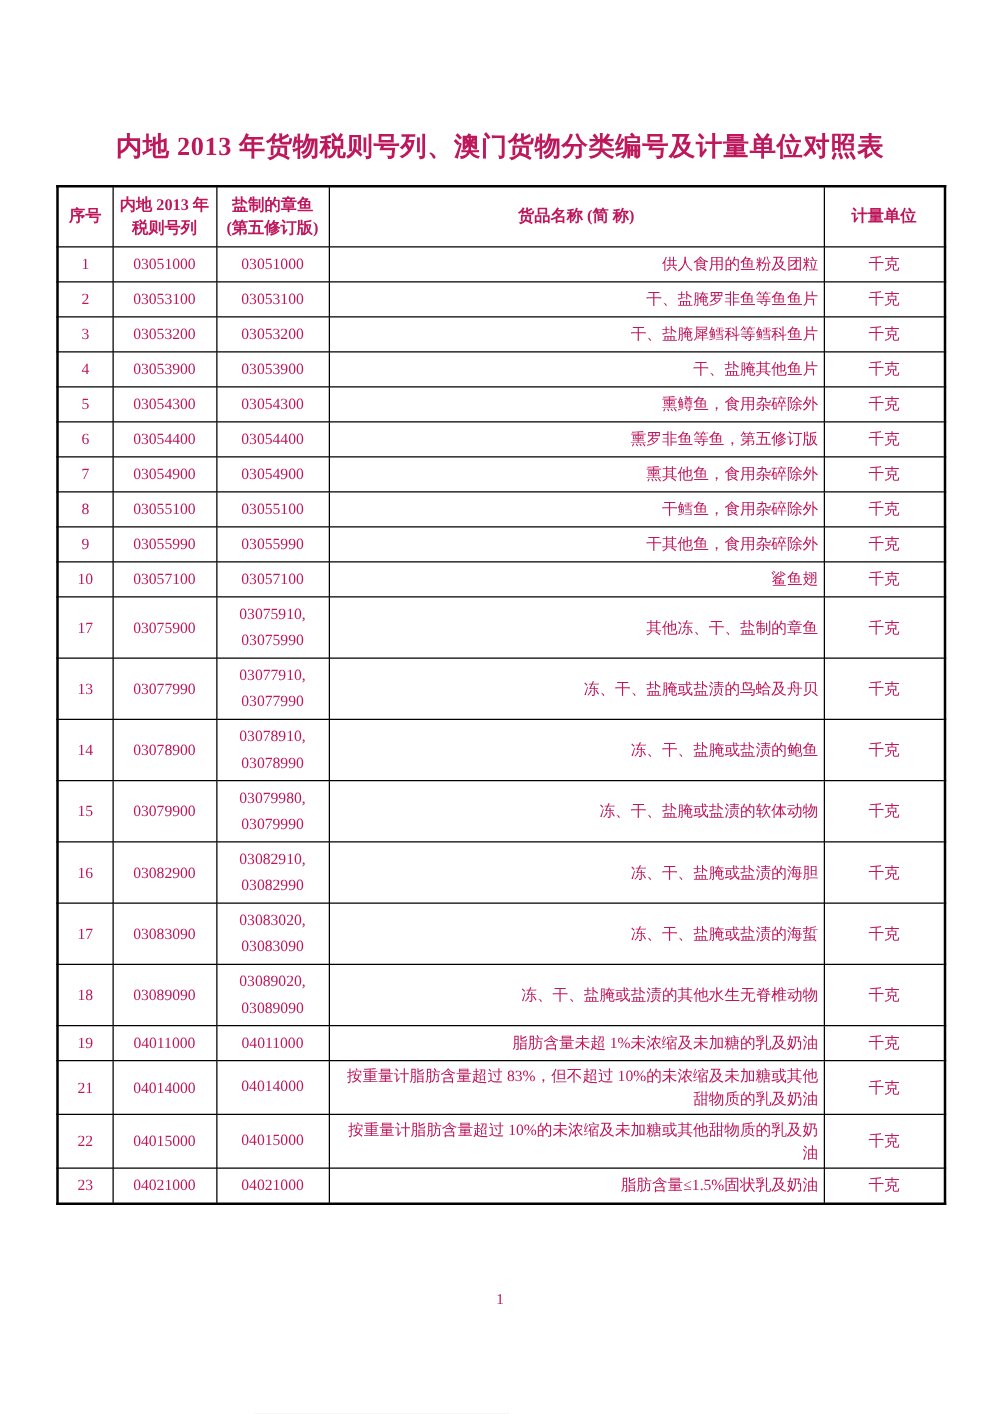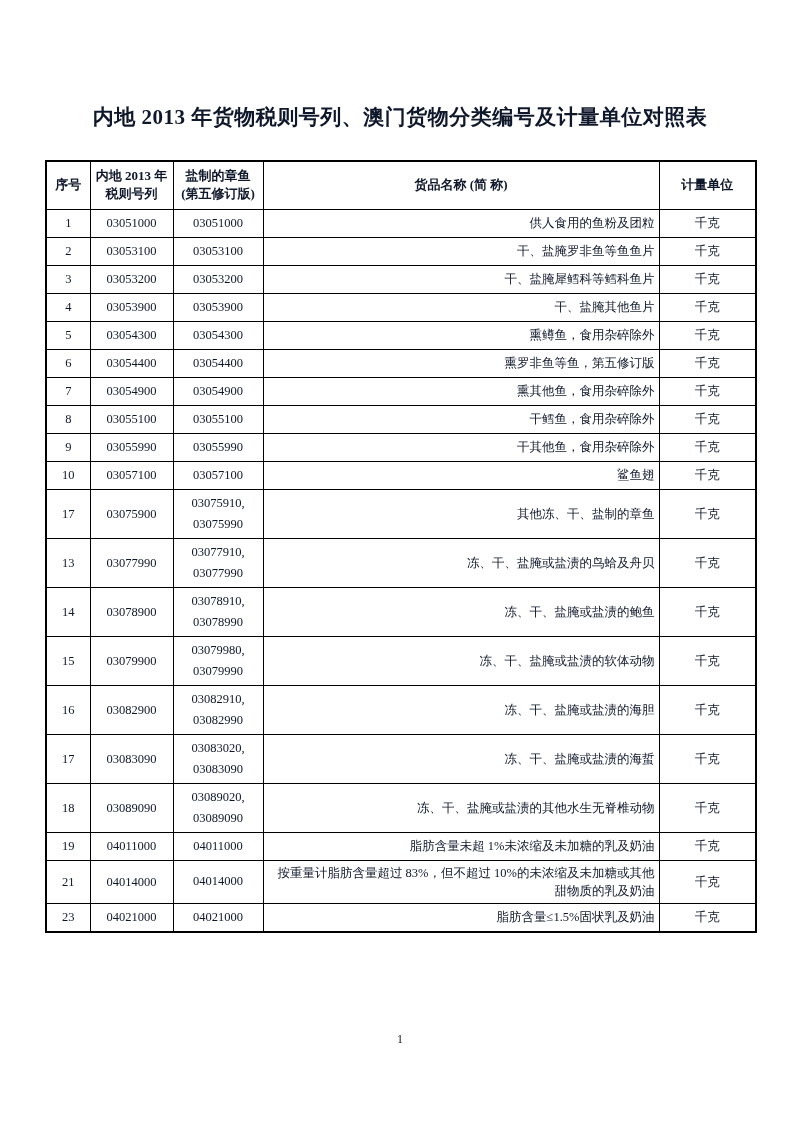--- a/index.html
+++ b/index.html
@@ -4,42 +4,41 @@
 <style>
   * { margin: 0; padding: 0; box-sizing: border-box; }
   html, body { background: #e8e8e8; }
   .page {
     position: relative;
     width: 800px;
     height: 1131px;
     margin: 0 auto;
     background: #ffffff;
     font-family: "Liberation Serif", "DejaVu Serif", serif;
-    color: #0f172a;
+    color: #be185d;
     overflow: hidden;
   }
   .doc-title {
     position: absolute;
     top: 103px;
     left: 0;
     width: 100%;
     text-align: center;
     font-size: 21px;
     font-weight: bold;
     letter-spacing: 0.5px;
   }
   table.compare-table {
     position: absolute;
     top: 148px;
     left: 45px;
     width: 710px;
     border-collapse: collapse;
     table-layout: fixed;
     font-size: 12.5px;
-    margin-top: 12px;
   }
   table.compare-table th,
   table.compare-table td {
     border: 1px solid #000000;
     padding: 3px 4px;
     line-height: 18px;
     vertical-align: middle;
   }
   table.compare-table { border: 2px solid #000000; }
   col.c-seq      { width: 44px; }
@@ -278,20 +277,29 @@
         <tr class="single">
       <td class="cell-seq">21</td>
       <td class="cell-mainland">04014000</td>
       <td class="cell-macau">
             <div class="code-line">04014000</div>
           </td>
       <td class="cell-goods">按重量计脂肪含量超过 83%，但不超过 10%的未浓缩及未加糖或其他甜物质的乳及奶油</td>
       <td class="cell-unit">千克</td>
     </tr>
         <tr class="single">
+      <td class="cell-seq">22</td>
+      <td class="cell-mainland">04015000</td>
+      <td class="cell-macau">
+            <div class="code-line">04015000</div>
+          </td>
+      <td class="cell-goods">按重量计脂肪含量超过 10%的未浓缩及未加糖或其他甜物质的乳及奶油</td>
+      <td class="cell-unit">千克</td>
+    </tr>
+        <tr class="single">
       <td class="cell-seq">23</td>
       <td class="cell-mainland">04021000</td>
       <td class="cell-macau">
             <div class="code-line">04021000</div>
           </td>
       <td class="cell-goods">脂肪含量≤1.5%固状乳及奶油</td>
       <td class="cell-unit">千克</td>
     </tr>
       </tbody>
   </table>

